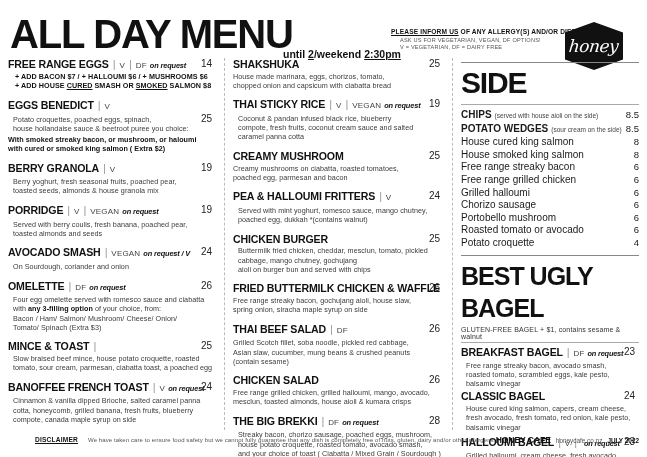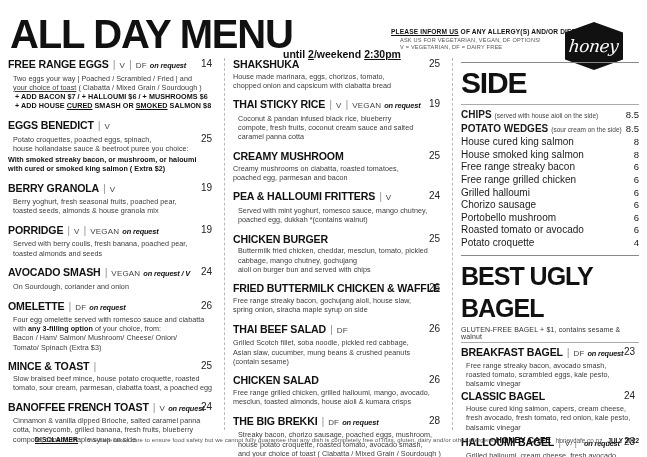--- a/index.html
+++ b/index.html
@@ -156,24 +156,20 @@
             <span class="item-name">FREE RANGE EGGS</span>
             <span class="tags">
               <span class="pipe">|</span>
               <span class="tag-plain">V</span>
               <span class="pipe">|</span>
               <span class="tag-plain">DF</span>
               <span class="tag-bold">on request</span>
             </span>
           </div>
         <span class="price">14</span>
-        <div class="desc">
-          <div>Two eggs your way | Poached / Scrambled / Fried | and</div>
-          <div><u>your choice of toast</u><span> ( Ciabatta / Mixed Grain /  Sourdough )</span></div>
-        </div>
         <div class="addon">
           <div>+ ADD BACON  $7  /  + HALLOUMI  $6  /  + MUSHROOMS  $6</div>
           <div><span>+ ADD HOUSE </span><u>CURED</u><span> SMASH   OR   </span><u>SMOKED</u><span> SALMON $8</span></div>
         </div>
       </div>
 
       <div class="item">
         <div class="item-head">
             <span class="item-name">EGGS BENEDICT</span>
             <span class="tags">

